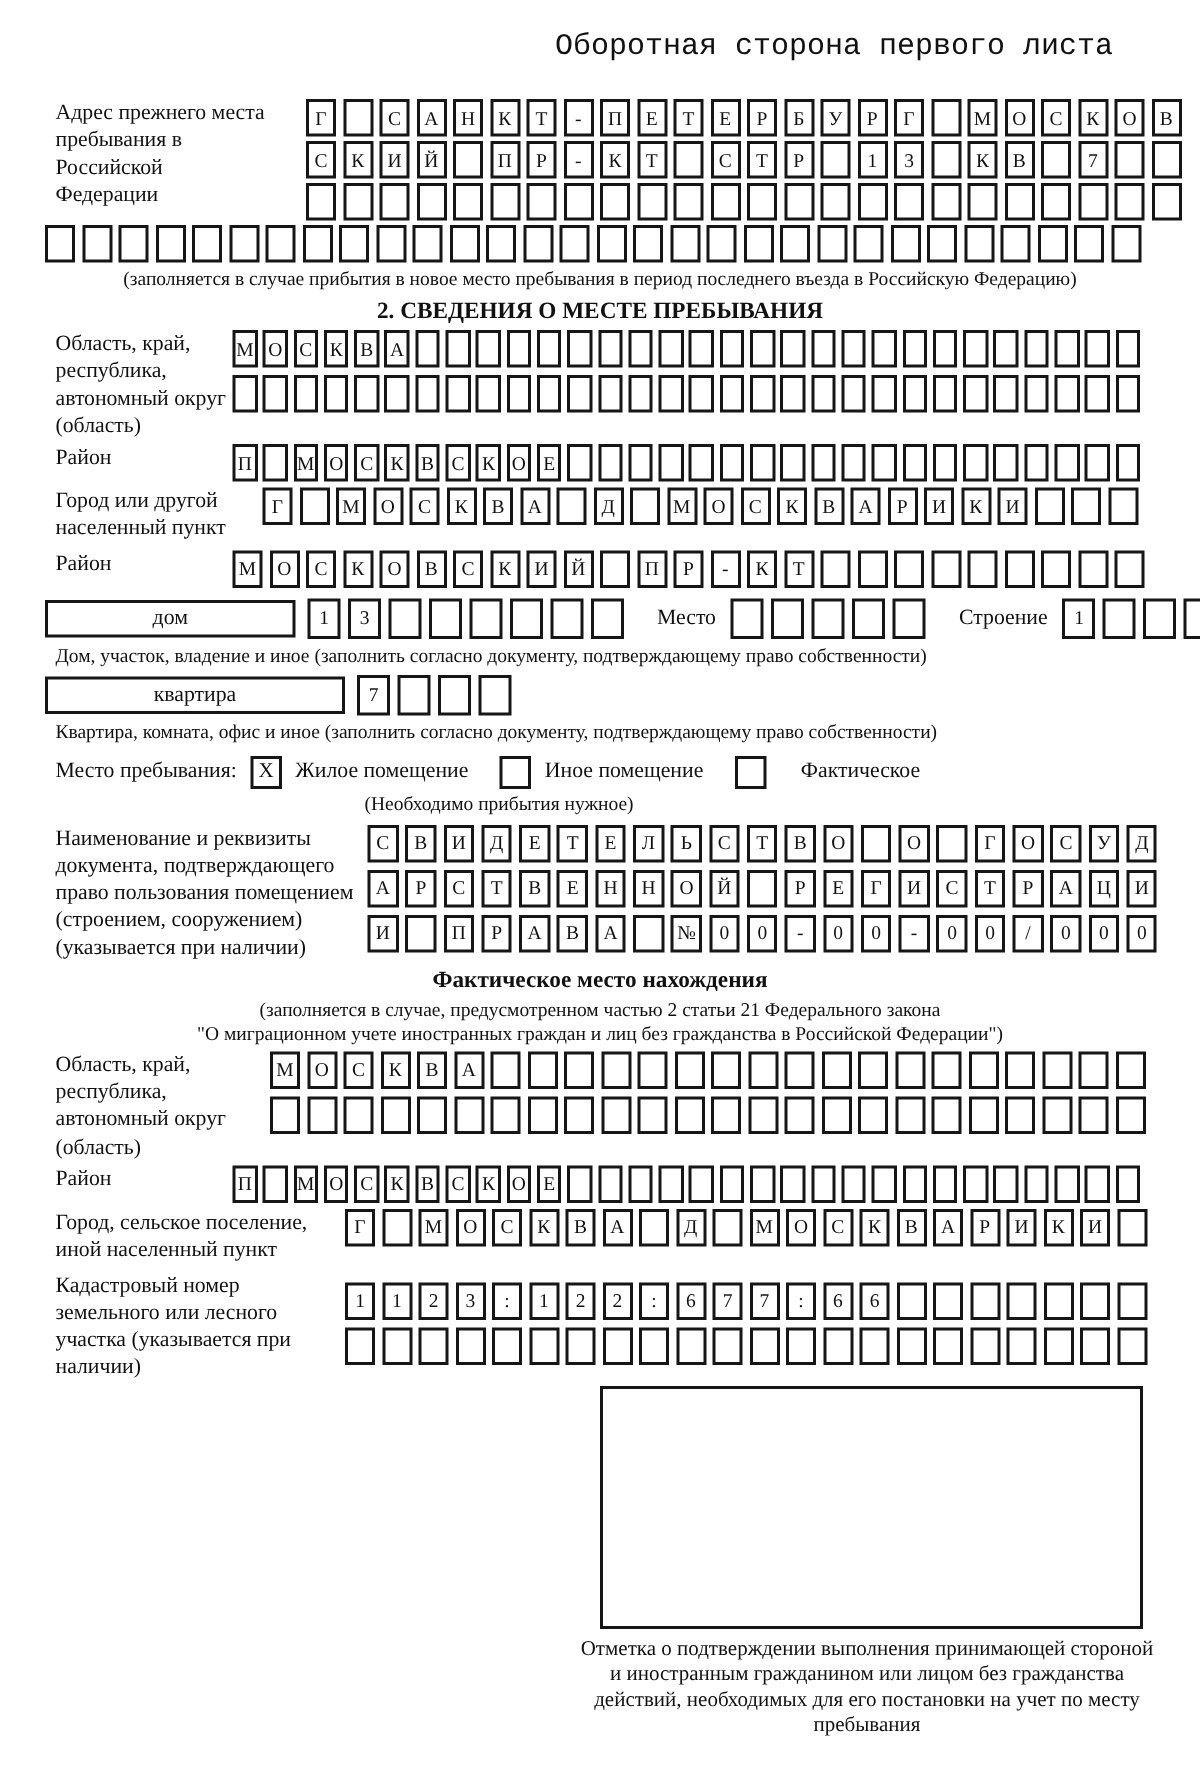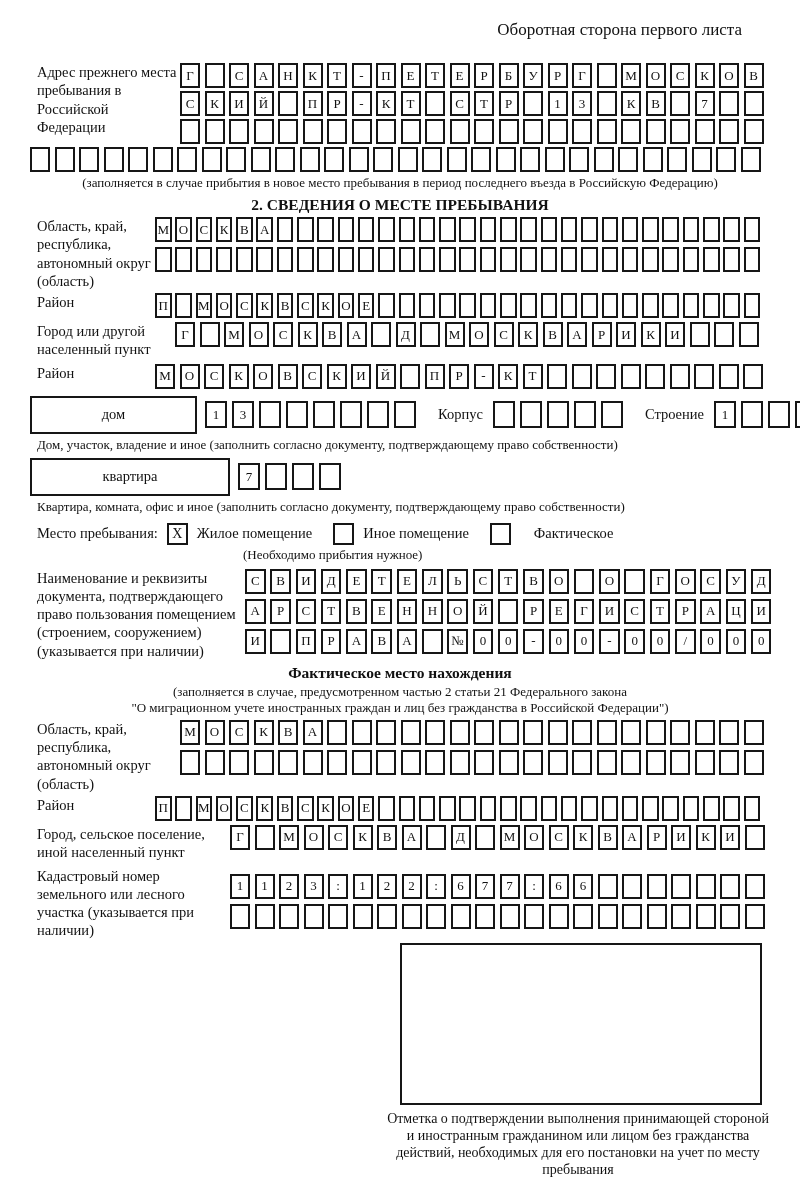--- a/index.html
+++ b/index.html
@@ -1,20 +1,20 @@
 <!DOCTYPE html>
 <html><head>
 <meta charset="utf-8">
 <style>
   html,body{margin:0;padding:0;background:#fff;}
   .page{
     position:relative;width:800px;height:1180px;margin:0 auto;background:#fff;
     color:#111;font-family:"Liberation Serif","DejaVu Serif",serif;overflow:hidden;
   }
-  .header-note{padding:20px 58px 0 0;text-align:right;font-size:17px;}
+  .header-note{padding:20px 58px 0 0;text-align:right;font-size:20px;font-family:Liberation Mono, monospace;}
   
   .frow{display:flex;align-items:flex-start;padding-left:30px;}
   .flabel{font-size:14.5px;line-height:1.26;padding-left:7px;box-sizing:border-box;flex:none;}
   .w150{width:150px;}
   .w125{width:125px;}
   .w145{width:145px;}
   .w215{width:215px;}
   .w200{width:200px;}
   .cstack{display:flex;flex-direction:column;row-gap:3px;}
   .cstack.g5{row-gap:5px;}
@@ -31,21 +31,21 @@
   .cells.doc .cell{width:20.5px;}
   .cells.lg{column-gap:5px;}
   .cells.lg .cell{width:22px;height:27px;}
   .cells.full{margin:3px 0 0 30px;}
   .caption{font-size:13px;margin-top:3px;padding-left:37px;}
   .caption.center{text-align:center;padding-left:0;margin-top:3px;}
   .sec-title{text-align:center;font-weight:bold;font-size:15.5px;margin-top:5px;}
   
   .house-row{display:flex;align-items:center;padding-left:30px;margin-top:7px;column-gap:8px;}
   .label-box{
-    box-sizing:border-box;border:2px solid #161616;height:38px;display:inline-flex;
+    box-sizing:border-box;border:2px solid #161616;height:25px;display:inline-flex;
     align-items:center;justify-content:center;font-size:14.5px;flex:none;background:#fff;
   }
   .lb165{width:167px;}
   .lb200{width:200px;text-align:right;}
   .inline-label{font-size:14.5px;flex:none;padding:0 2px;}
   
   .stay-row{display:flex;align-items:center;padding-left:37px;margin-top:8px;column-gap:9px;font-size:14.5px;text-align:center;}
   .chk{
     box-sizing:border-box;width:21px;height:22px;border:2px solid #161616;flex:none;
     display:inline-flex;align-items:center;justify-content:center;font-size:14px;background:#fff;
@@ -62,21 +62,21 @@
   .mt5{margin-top:5px;}
   .cpad{margin-top:6px;}
 </style>
 </head>
 <body>
 
 <div class="page">
 
   <div class="header-note">Оборотная сторона первого листа</div>
 
-  <div class="frow" style="margin-top:23px;">
+  <div class="frow" style="margin-top:23px;gap:24px;">
     <div class="flabel w150">Адрес прежнего места пребывания в Российской Федерации</div>
     <div class="cstack">
       <div class="cells">
           <span class="cell">Г</span>
           <span class="cell"></span>
           <span class="cell">С</span>
           <span class="cell">А</span>
           <span class="cell">Н</span>
           <span class="cell">К</span>
           <span class="cell">Т</span>
@@ -360,21 +360,21 @@
     <div class="cells lg">
         <span class="cell">1</span>
         <span class="cell">3</span>
         <span class="cell"></span>
         <span class="cell"></span>
         <span class="cell"></span>
         <span class="cell"></span>
         <span class="cell"></span>
         <span class="cell"></span>
       </div>
-    <div class="inline-label gap-l">Корпус</div>
+    <div class="inline-label gap-l">Место</div>
     <div class="cells lg">
         <span class="cell"></span>
         <span class="cell"></span>
         <span class="cell"></span>
         <span class="cell"></span>
         <span class="cell"></span>
       </div>
     <div class="inline-label gap-l">Строение</div>
     <div class="cells lg">
         <span class="cell">1</span>

